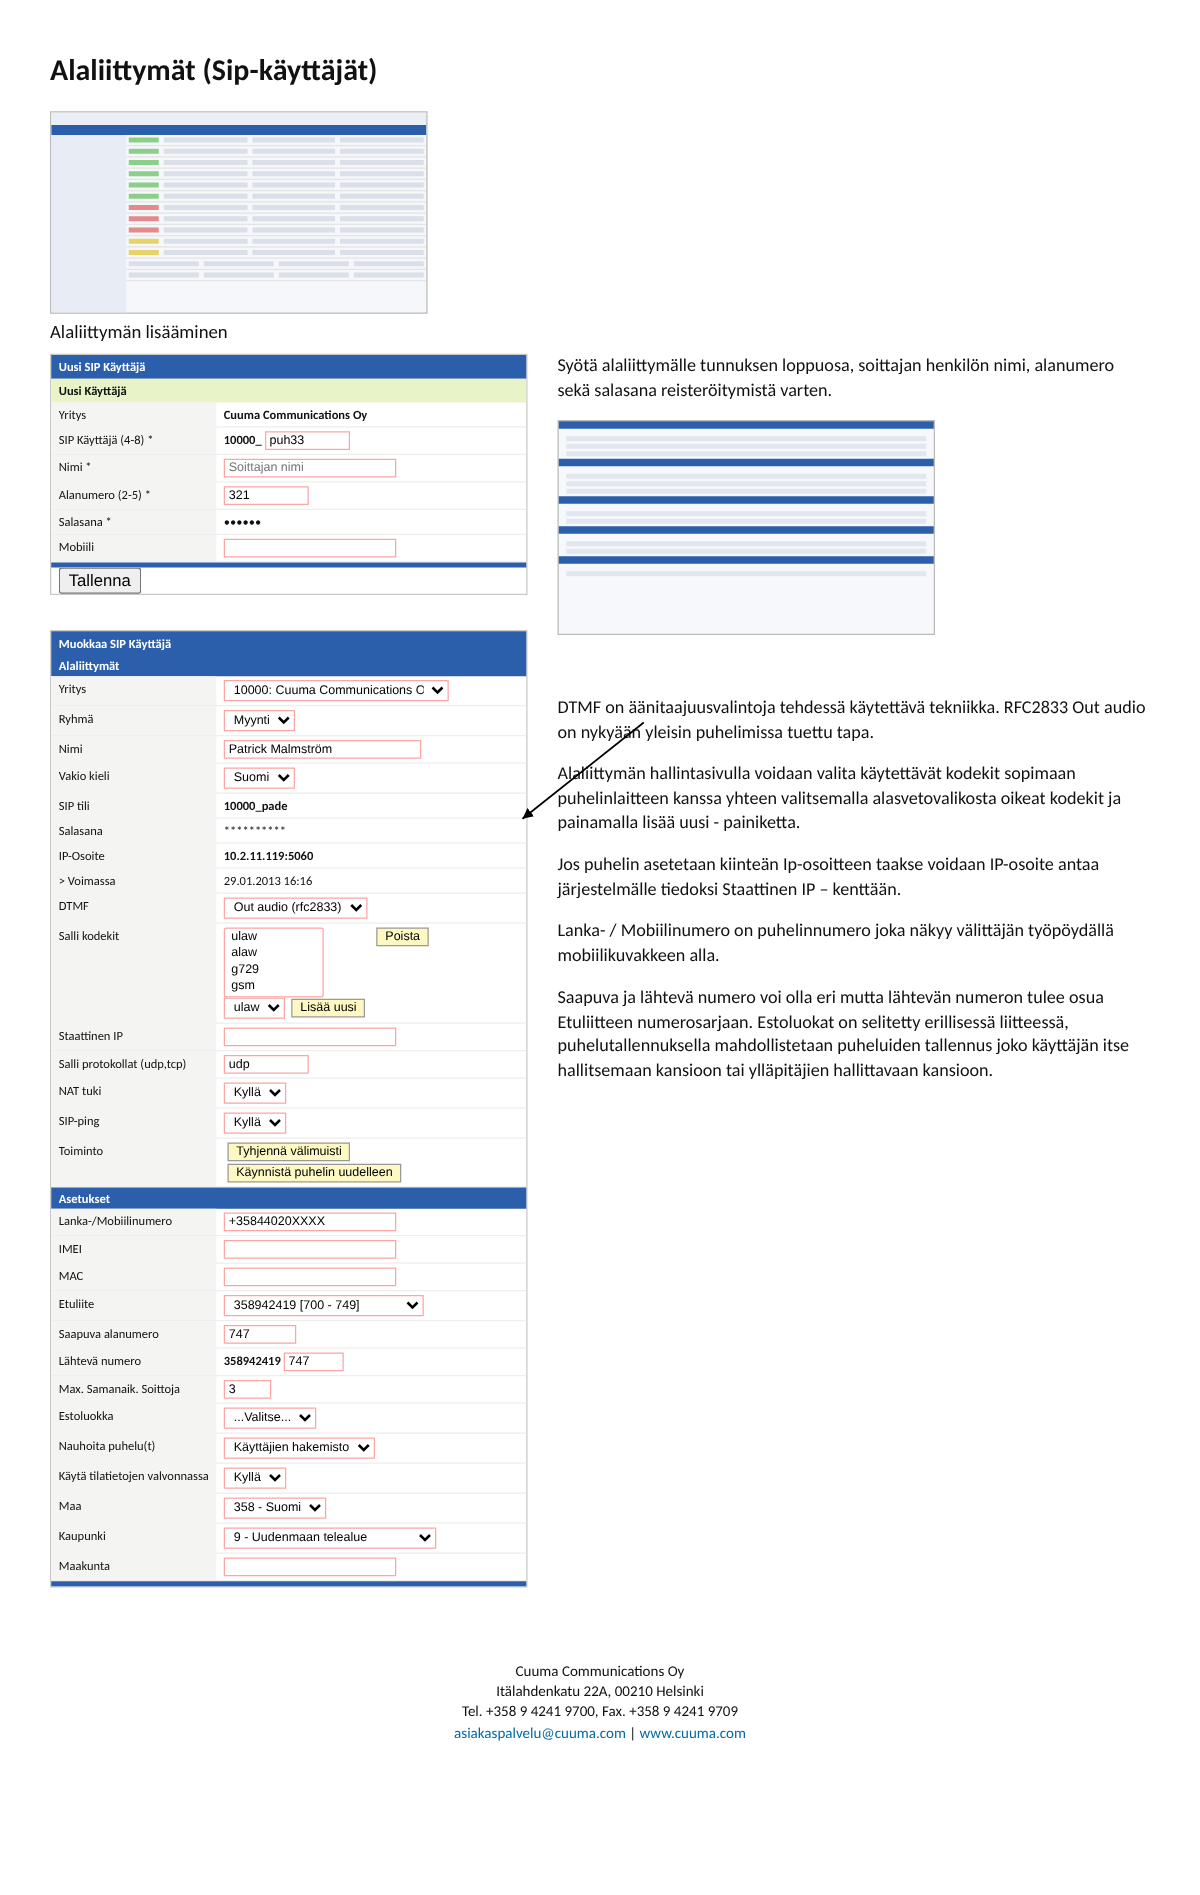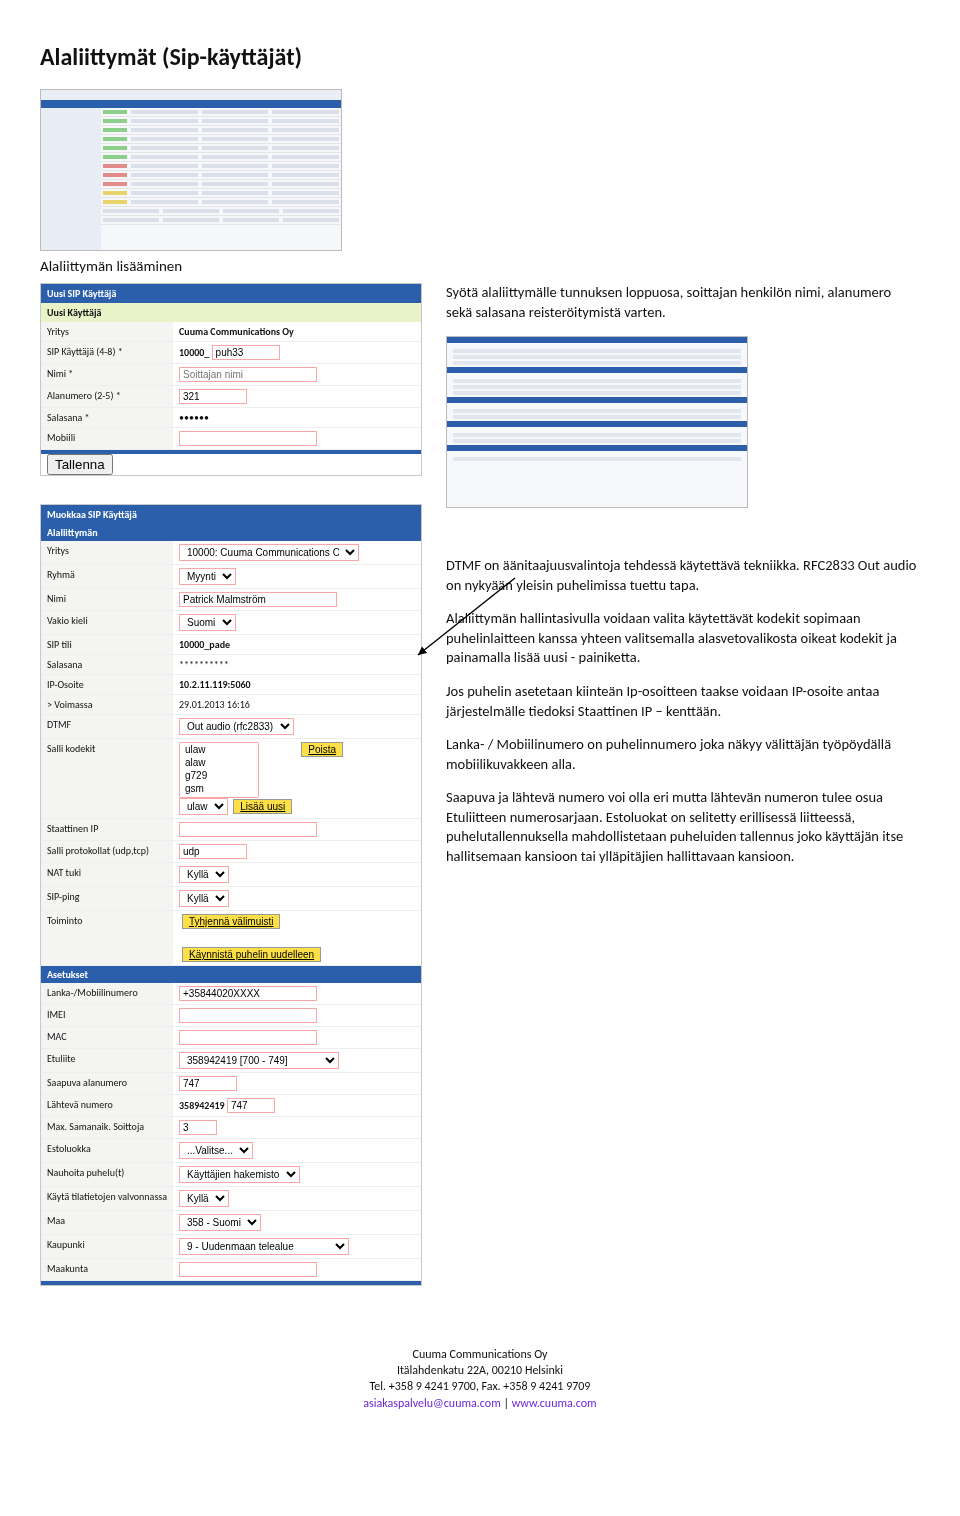--- a/index.html
+++ b/index.html
@@ -17,30 +17,30 @@
   .thumb .row span.y{background:#e8d26a;width:24px;flex:0 0 24px;}
   .two-col{display:flex;gap:24px;align-items:flex-start;position:relative;}
   .form-box{border:1px solid #c8c8c8;width:380px;background:#fff;font-size:10px;}
   .form-box .head{background:#2b5fab;color:#fff;font-weight:bold;padding:3px 6px;font-size:10px;}
   .form-box .sub{background:#e8f3c8;padding:3px 6px;font-weight:bold;font-size:10px;}
   .form-box .sub2{background:#2b5fab;color:#fff;padding:2px 6px;font-weight:bold;}
   .form-box .rowf{display:flex;border-bottom:1px solid #eee;}
   .form-box .rowf .lab{flex:0 0 120px;padding:3px 6px;background:#f4f4f2;}
   .form-box .rowf .val{flex:1;padding:3px 6px;}
   .form-box .rowf input,.form-box .rowf select{font-size:10px;border:1px solid #fca5a5;padding:1px 3px;background:#fff;}
-  .form-box .rowf button{font-size:10px;border:1px solid #999;background:#fde047;padding:1px 6px;margin-left:3px;text-decoration:underline;}
+  .form-box .rowf button{font-size:10px;border:1px solid #999;background:#fef9c3;padding:1px 6px;margin-left:3px;}
   .form-box .btnrow{padding:0 6px;}
   .rtext{flex:1;font-size:14.5px;line-height:1.35;}
   .rtext p{margin:0 0 14px 0;}
   .arrow{position:absolute;top:290px;left:370px;pointer-events:none;}
   .mini{border:1px solid #bbb;width:300px;height:170px;background:#f6f8fb;margin-top:6px;}
   .mini .mb{background:#2b5fab;height:6px;width:100%;margin-bottom:6px;}
   .mini .mrow{height:4px;margin:2px 6px;background:#e2e6ee;}
   .footer{text-align:center;font-size:12px;margin-top:60px;line-height:1.35;}
-  .footer a{color:#6d28d9;text-decoration:none;}
+  .footer a{color:#0369a1;text-decoration:none;}
 </style>
 </head>
 <body>
 
 <div class="page">
   <h1>Alaliittymät (Sip-käyttäjät)</h1>
 
   <div class="thumb">
     <div style="background:#eaeef5;height:10px;"></div>
     <div class="bar"></div>
@@ -158,21 +158,21 @@
         <div class="rowf">
             <div class="lab">Mobiili</div>
             <div class="val"><input style="width: 130px;"></div>
           </div>
         <div class="head" style="height:4px;padding:0;"></div>
         <div class="btnrow"><button>Tallenna</button></div>
       </div>
 
       <div class="form-box" style="margin-top:28px;">
         <div class="head">Muokkaa SIP Käyttäjä</div>
-        <div class="sub2">Alaliittymän</div>
+        <div class="sub2">Alaliittymät</div>
         <div class="rowf">
             <div class="lab">Yritys</div>
             <div class="val"><select style="width:180px;"><option>10000: Cuuma Communications Oy</option></select></div>
           </div>
         <div class="rowf">
             <div class="lab">Ryhmä</div>
             <div class="val"><select><option>Myynti</option></select></div>
           </div>
         <div class="rowf">
             <div class="lab">Nimi</div>
@@ -229,21 +229,21 @@
             <div class="val"><select><option>Kyllä</option></select></div>
           </div>
         <div class="rowf">
             <div class="lab">SIP-ping</div>
             <div class="val"><select><option>Kyllä</option></select></div>
           </div>
         <div class="rowf">
             <div class="lab">Toiminto</div>
             <div class="val">
           <button>Tyhjennä välimuisti</button><br>
-          <button style="margin-top:18px;">Käynnistä puhelin uudelleen</button>
+          <button style="margin-top:2px;">Käynnistä puhelin uudelleen</button>
         </div>
           </div>
         <div class="sub2">Asetukset</div>
         <div class="rowf">
             <div class="lab">Lanka-/Mobiilinumero</div>
             <div class="val"><input style="width: 130px;" value="+35844020XXXX"></div>
           </div>
         <div class="rowf">
             <div class="lab">IMEI</div>
             <div class="val"><input style="width: 130px;"></div>

